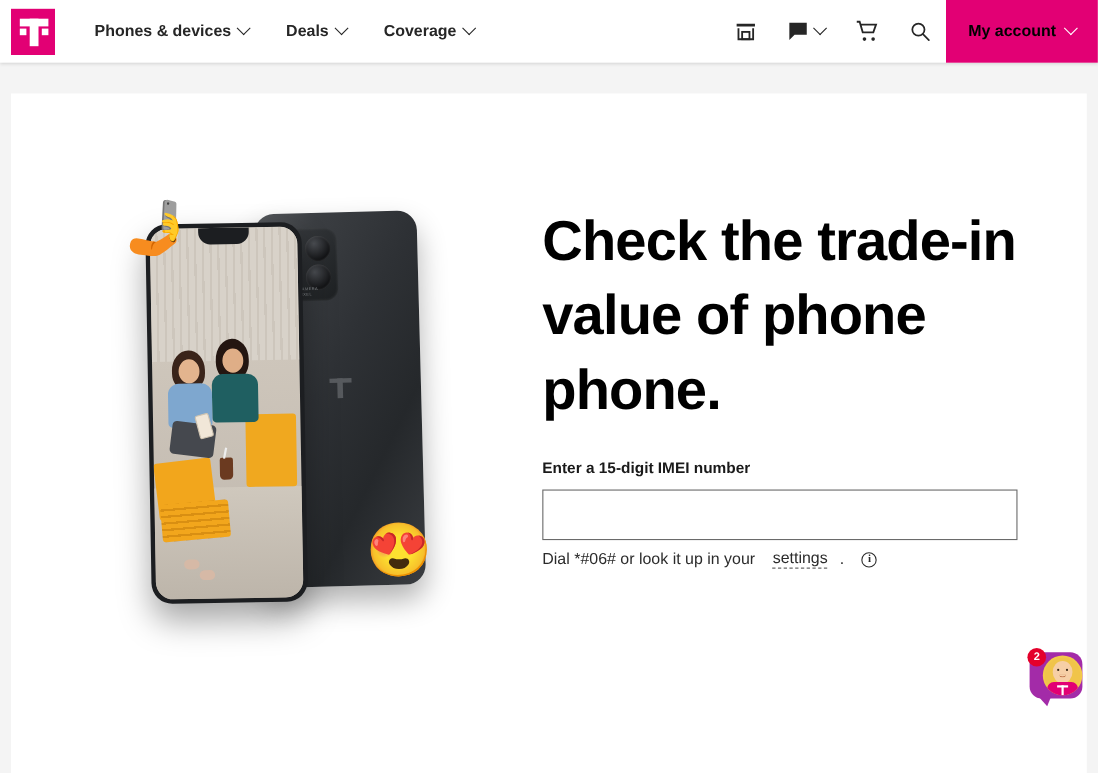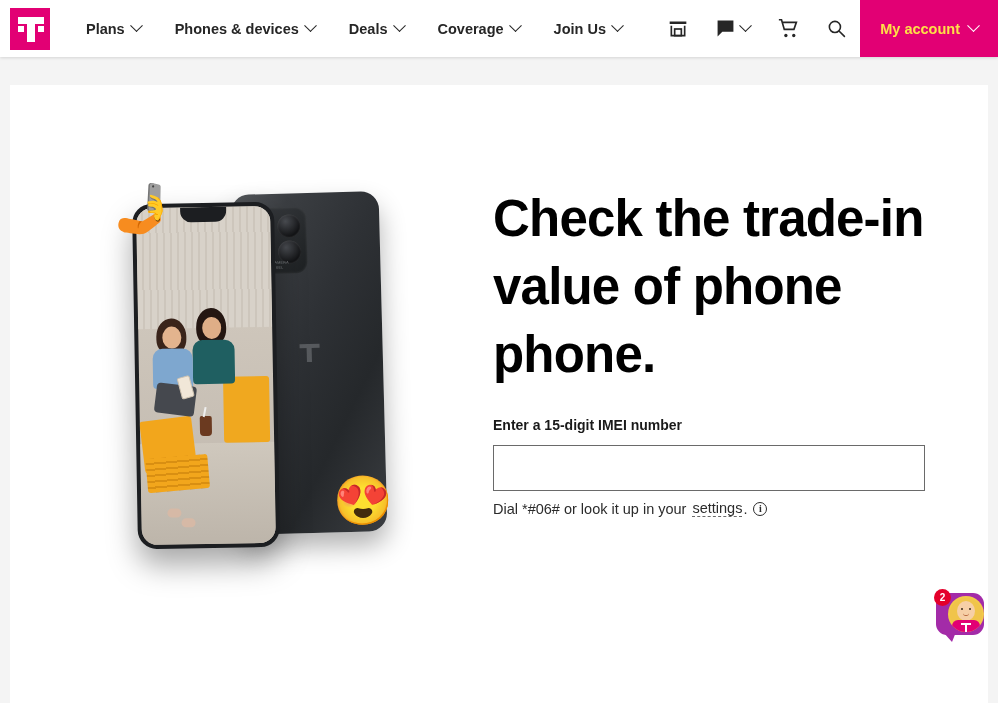--- a/index.html
+++ b/index.html
@@ -56,21 +56,21 @@
 
   .header-right {
     margin-left: auto; display: flex; align-items: stretch;
   }
   .icon-btn {
     display: flex; align-items: center; justify-content: center;
     width: 48px; cursor: pointer;
   }
   .icon-btn.chatgrp { width: 62px; gap: 6px; }
   .my-account {
-    background: #e20074; color: #fde047;
+    background: #e20074; color: #000000;
     display: flex; align-items: center; gap: 9px;
     padding: 0 20px; font-size: 14.5px; font-weight: bold;
     cursor: pointer; white-space: nowrap;
   }
 
   
   .page-bg {
     position: absolute; top: 57px; left: 0; width: 998px; height: 646px;
     background: #f4f4f4;
   }
@@ -213,21 +213,21 @@
     font-size: 15px; padding: 0 12px; color: #1a1a1a;
     font-family: "Liberation Sans", sans-serif;
     background: #fff; outline: none;
   }
   .howto-title {
     font-size: 14.5px; font-weight: bold; color: #1a1a1a;
     margin: 33px 0 0 0;
   }
   .howto-line {
     font-size: 14.5px; color: #2b2b2b; margin: 9px 0 0 0;
-    display: flex; align-items: center; gap: 6px;
+    display: flex; align-items: center; gap: 16px;
   }
   .dashed-link {
     border-bottom: 1px dashed #6a6a6a; cursor: pointer;
   }
   .info-icon {
     display: inline-flex; align-items: center; justify-content: center;
     width: 14px; height: 14px; border: 1.2px solid #2b2b2b;
     border-radius: 50%; font-size: 10px; font-weight: bold;
     line-height: 1; cursor: pointer; font-family: "Liberation Serif", serif;
   }
@@ -296,37 +296,29 @@
     <div class="tmo-logo">
       <div class="bar b-top"></div>
       <div class="bar b-stem"></div>
       <div class="bar sq-l"></div>
       <div class="bar sq-r"></div>
     </div>
   </div>
 
   <nav class="nav">
     <div class="nav-item">
-      <span>Plans</span>
-      <span class="chev"></span>
-    </div>
-    <div class="nav-item">
       <span>Phones &amp; devices</span>
       <span class="chev"></span>
     </div>
     <div class="nav-item">
       <span>Deals</span>
       <span class="chev"></span>
     </div>
     <div class="nav-item">
       <span>Coverage</span>
-      <span class="chev"></span>
-    </div>
-    <div class="nav-item">
-      <span>Join Us</span>
       <span class="chev"></span>
     </div>
   </nav>
 
   <div class="header-right">
 
     <div class="icon-btn">
       <svg width="20" height="20" viewBox="0 0 24 24">
         <path fill="#262626" d="M2 3h20v3H2z"></path>
         <path fill="none" stroke="#262626" stroke-width="2" d="M4 8v12h16V8"></path>

